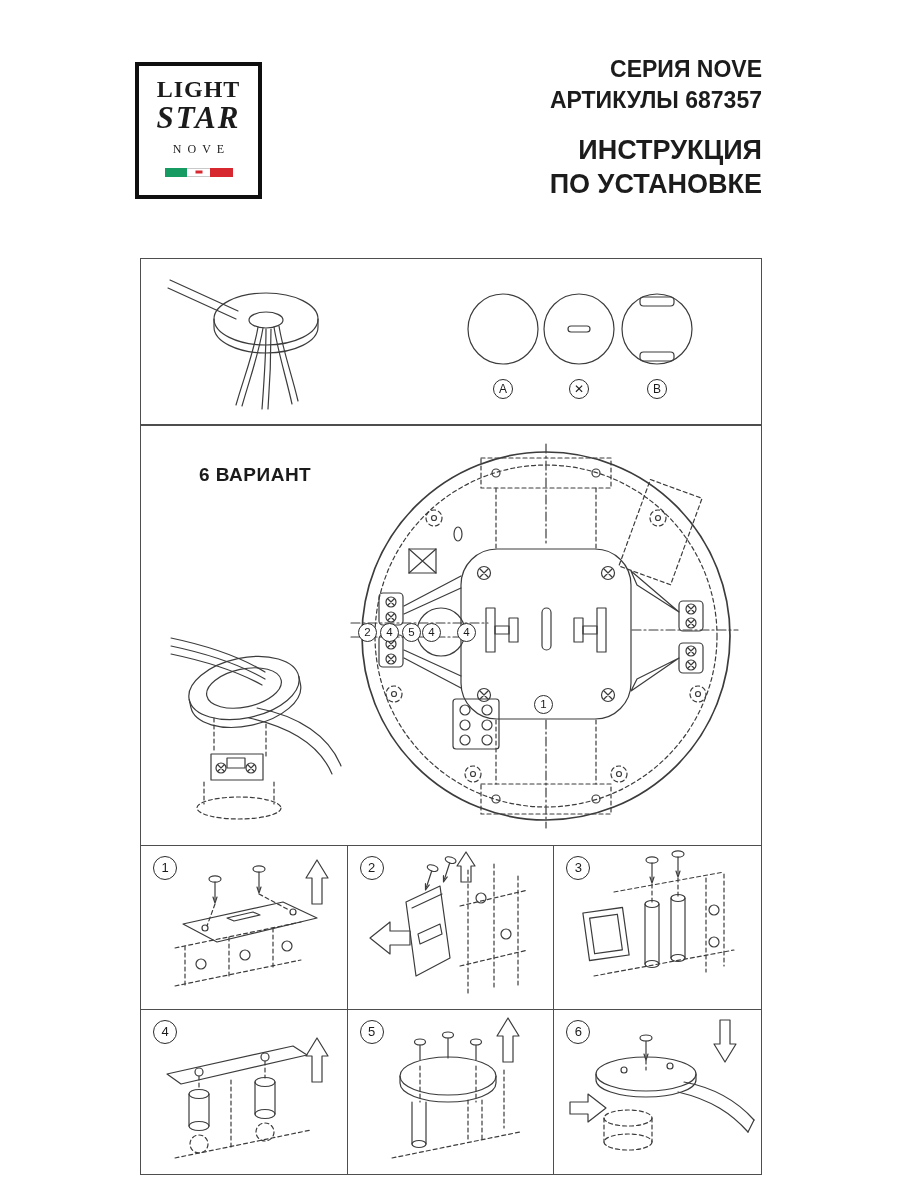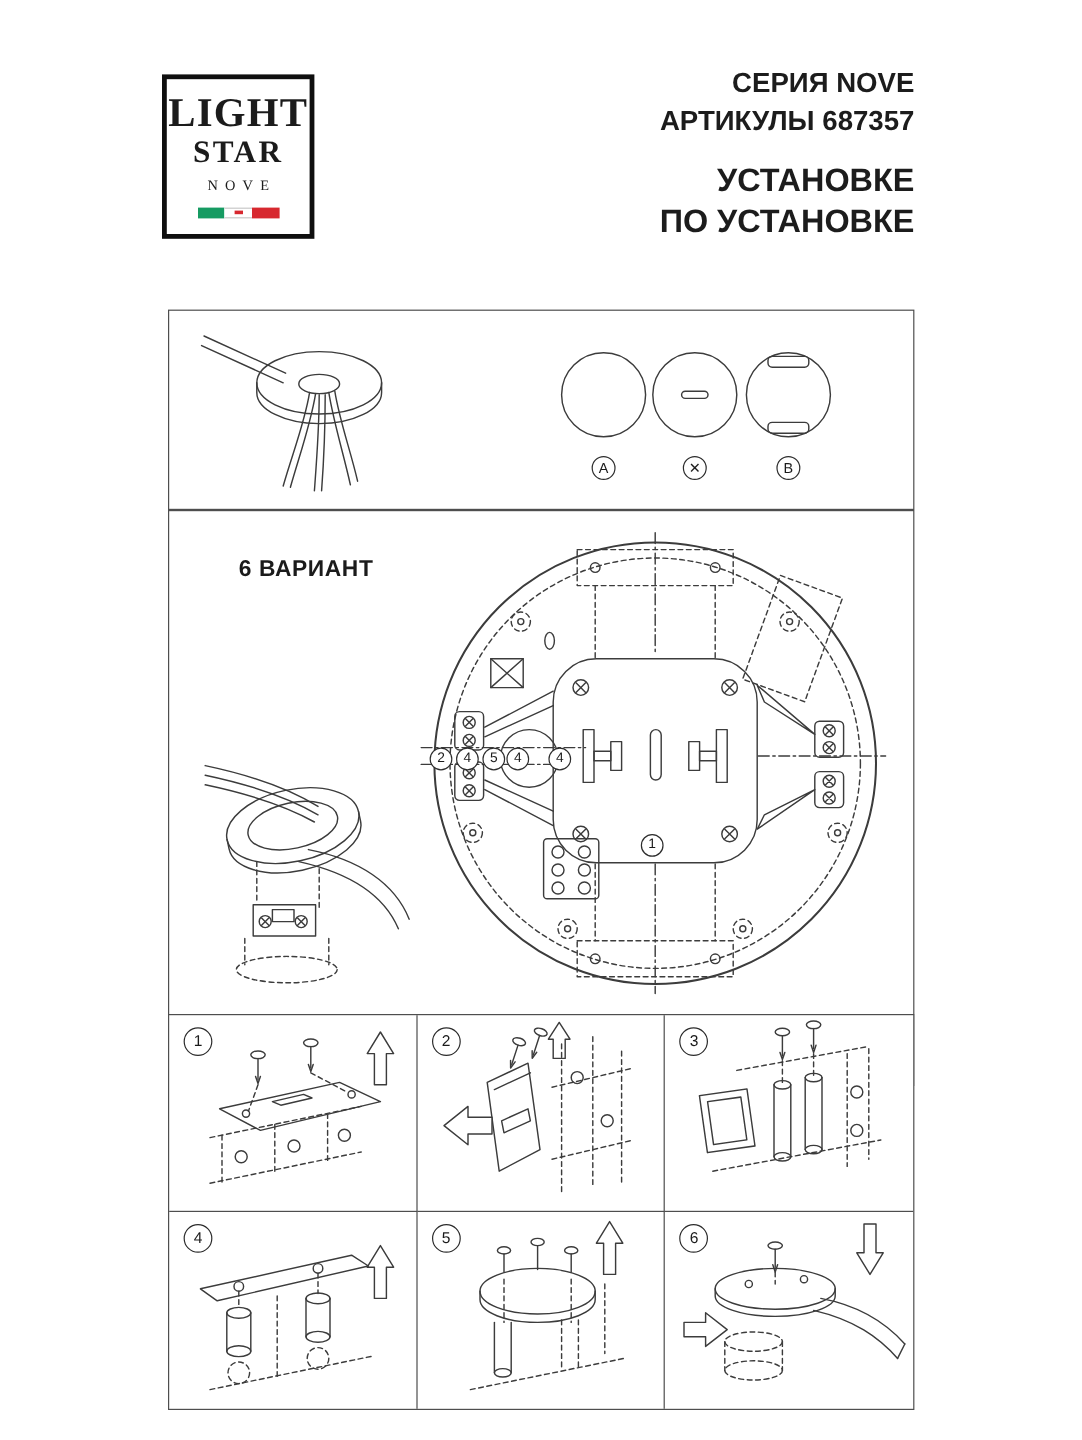--- a/index.html
+++ b/index.html
@@ -7,22 +7,22 @@
   .page {
     position:relative; width:902px; height:1200px; background:#fff;
     font-family:"Liberation Sans", sans-serif; color:#1b1b1b; overflow:hidden;
     margin:0 auto;
   }
   .abs { position:absolute; }
 
   
   .logo { left:135px; top:62px; width:127px; height:137px; border:4px solid #0f0f0f;
           text-align:center; font-family:"Liberation Serif", serif; padding-top:11px; }
-  .logo .l1 { font-size:34px; font-weight:700; letter-spacing:1px; line-height:1.05; }
-  .logo .l2 { font-size:26px; font-weight:700; letter-spacing:2px; line-height:1.05; }
+  .logo .l1 { font-size:24px; font-weight:700; letter-spacing:1px; line-height:1.05; }
+  .logo .l2 { font-size:31px; font-weight:700; letter-spacing:2px; line-height:1.05;font-style:italic; }
   .logo .l3 { font-size:12px; font-weight:400; letter-spacing:6px; margin-top:7px; text-indent:6px; }
   .flag { width:68px; height:9px; margin:11px auto 0; display:flex; }
   .flag span { flex:1; position:relative; }
   .flag .mid { border-top:1px solid #c9c9c9; border-bottom:1px solid #c9c9c9; }
   .flag .mid i { position:absolute; left:50%; top:50%; width:7px; height:3px; transform:translate(-50%,-50%); display:block; }
 
   
   .hdr { right:140px; top:54px; text-align:right; font-weight:700; color:#1c1c1c; }
   .hdr .s1 { font-size:23px; line-height:31px; }
   .hdr .s2 { font-size:27px; line-height:34px; margin-top:17px; }
@@ -74,21 +74,21 @@
       <span class="mid" style="background: rgb(255, 255, 255);">
           <i style="background: rgb(215, 40, 47);"></i>
         </span>
       <span style="background: rgb(215, 40, 47);"></span>
     </div>
   </div>
 
   <div class="abs hdr">
     <div class="s1">СЕРИЯ NOVE</div>
     <div class="s1">АРТИКУЛЫ 687357</div>
-    <div class="s2">УСТАНОВКЕ</div>
+    <div class="s2">ИНСТРУКЦИЯ</div>
     <div class="s2" style="margin-top:0">ПО УСТАНОВКЕ</div>
   </div>
 
   <div class="abs frame box1">
     <svg class="abs" style="left:25px; top:8px;" width="180" height="150" viewBox="0 0 180 150">
       <path d="M4 13 L72 44"></path>
       <path d="M2 21 L70 52"></path>
       <ellipse cx="100" cy="52" rx="52" ry="26"></ellipse>
       <path d="M48 52 v8 a52 26 0 0 0 104 0 v-8"></path>
       <ellipse cx="100" cy="53" rx="17" ry="8"></ellipse>

